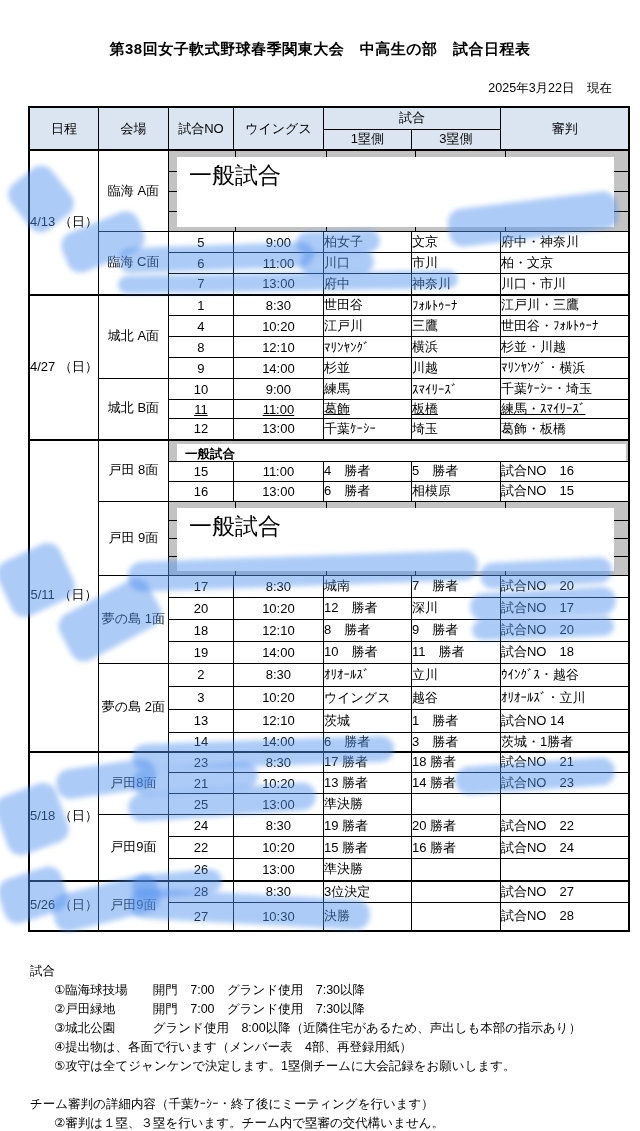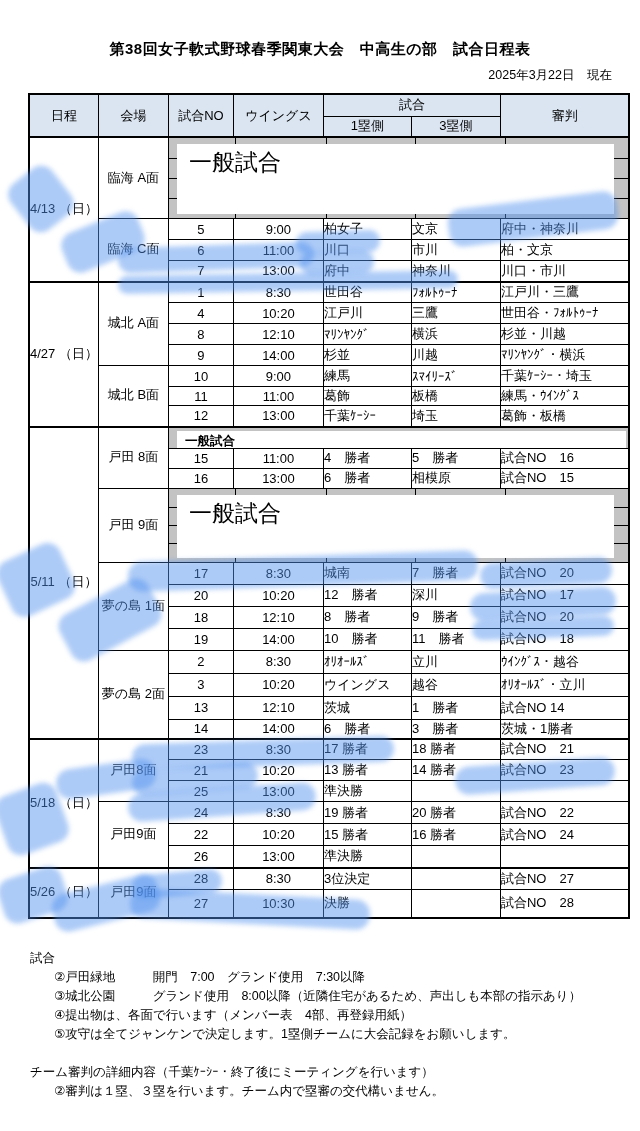--- a/index.html
+++ b/index.html
@@ -1,20 +1,20 @@
 <!DOCTYPE html>
 <html><head>
 <meta charset="utf-8">
 <style>
   html,body{margin:0;padding:0;background:#fff;}
   body{font-family:"Liberation Sans","DejaVu Sans",sans-serif;color:#000;}
   #page{position:relative;width:640px;height:1131px;background:#fff;overflow:hidden;}
 
   .title{padding-top:40px;text-align:center;font-size:15px;font-weight:bold;letter-spacing:.5px;}
-  .asof{width:612px;text-align:right;font-size:12.5px;margin-top:8px;}
+  .asof{width:612px;text-align:right;font-size:12.5px;margin-top:21px;}
 
   table.sched{border-collapse:collapse;margin:9px 0 0 28px;table-layout:fixed;}
   table.sched td,table.sched th{border:1px solid #000;font-size:13px;font-weight:normal;
     padding:0;overflow:hidden;white-space:nowrap;}
   table.sched{border:2px solid #000;}
   th.hdr,td.hdr{background:#dbe5f1;text-align:center;vertical-align:middle;}
   .c-date{width:46px;} .c-venue{width:70px;} .c-no{width:65px;} .c-time{width:90px;}
   .c-first{width:88px;} .c-third{width:89px;} .c-ump{width:129px;}
   td.cell-no,td.cell-time{text-align:center;}
   td.cell-first,td.cell-third,td.cell-ump{text-align:left;padding-left:4px;}
@@ -147,26 +147,26 @@
         </tr>
         <tr style="height: 21px;">
           <td class="cell-venue" rowspan="3">城北
 B面</td>
           <td class="cell-no">10</td>
           <td class="cell-time">9:00</td>
           <td class="cell-first">練馬</td>
           <td class="cell-third">ｽﾏｲﾘｰｽﾞ</td>
           <td class="cell-ump">千葉ｹｰｼｰ・埼玉</td>
         </tr>
-        <tr style="height: 14px;">
+        <tr style="height: 14px; text-decoration: underline;">
           <td class="cell-no">11</td>
           <td class="cell-time">11:00</td>
           <td class="cell-first">葛飾</td>
           <td class="cell-third">板橋</td>
-          <td class="cell-ump">練馬・ｳｲﾝｸﾞｽ</td>
+          <td class="cell-ump">練馬・ｽﾏｲﾘｰｽﾞ</td>
         </tr>
         <tr style="height: 21px;">
           <td class="cell-no">12</td>
           <td class="cell-time">13:00</td>
           <td class="cell-first">千葉ｹｰｼｰ</td>
           <td class="cell-third">埼玉</td>
           <td class="cell-ump">葛飾・板橋</td>
         </tr>
         <tr class="sec-top" style="height: 20px;">
           <td class="cell-date" rowspan="12">5/11
@@ -331,20 +331,21 @@
           <td class="cell-first">決勝</td>
           <td class="cell-third"></td>
           <td class="cell-ump">試合NO　28</td>
         </tr>
       </tbody>
   </table>
 
   <div class="notes">
     <div class="nhead">試合</div>
     <div>
+        <div class="nitem">①臨海球技場　　開門　7:00　グランド使用　7:30以降</div>
         <div class="nitem">②戸田緑地　　　開門　7:00　グランド使用　7:30以降</div>
         <div class="nitem">③城北公園　　　グランド使用　8:00以降（近隣住宅があるため、声出しも本部の指示あり）</div>
         <div class="nitem">④提出物は、各面で行います（メンバー表　4部、再登録用紙）</div>
         <div class="nitem">⑤攻守は全てジャンケンで決定します。1塁側チームに大会記録をお願いします。</div>
       </div>
     <div class="notes2">
       <div class="nhead">チーム審判の詳細内容（千葉ｹｰｼｰ・終了後にミーティングを行います）</div>
       <div>
           <div class="nitem">②審判は１塁、３塁を行います。チーム内で塁審の交代構いません。</div>
         </div>

